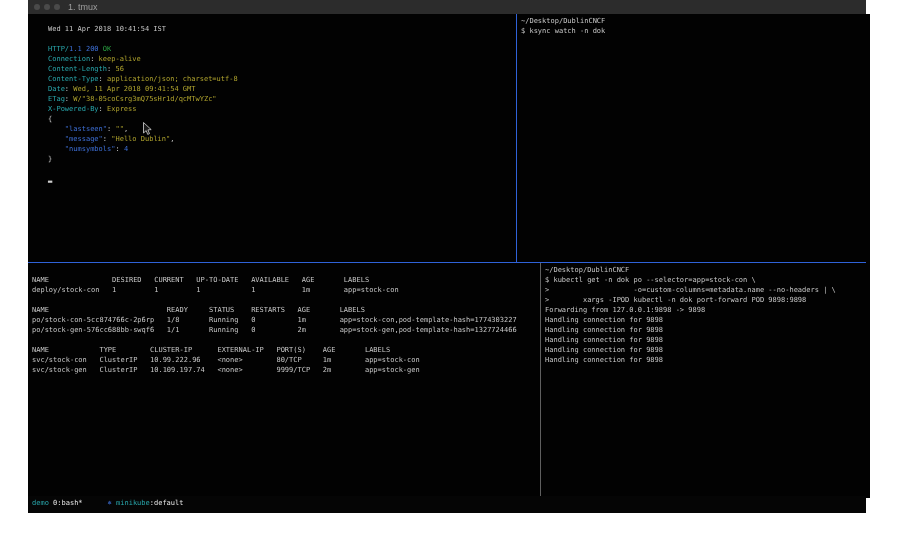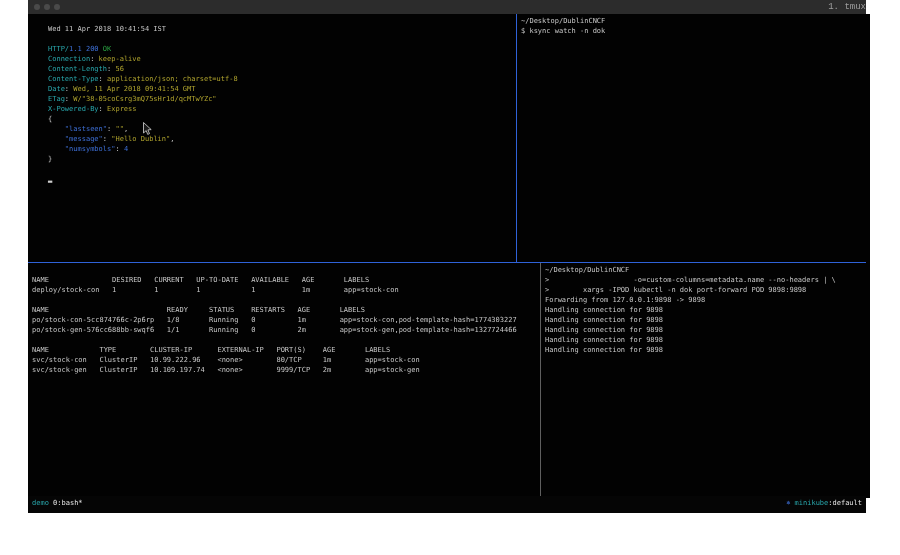--- a/index.html
+++ b/index.html
@@ -5,38 +5,38 @@
   html,body{margin:0;padding:0;}
   body{
     width:900px;height:555px;background:#ffffff;position:relative;overflow:hidden;
     font-family:"DejaVu Sans Mono","Liberation Mono",monospace;
   }
   .window{position:absolute;left:28px;top:0;width:838px;height:513px;background:#020202;}
   .titlebar{position:relative;height:14px;background:#2c2c2c;}
   .lights{position:absolute;left:6px;top:4px;display:flex;gap:4px;}
   .light{width:6px;height:6px;border-radius:50%;background:#4a4a4a;}
   .title{
-    text-align:right;font-size:9px;line-height:14px;color:#9e9e9e;
-    font-family:Liberation Mono, monospace;
+    text-align:left;font-size:9px;line-height:14px;color:#9e9e9e;
+    font-family:Liberation Sans, sans-serif;
     padding-left:40px;
   }
   .panes{position:absolute;top:14px;left:0;width:838px;height:482px;}
   .pane{position:absolute;overflow:hidden;background:#020202;}
   .line{white-space:pre;font-size:7px;line-height:10px;color:#c9c9c9;}
   #pane-tl{left:0;top:8px;width:488px;height:248px;padding:2px 0 0 8px;margin-left:12px;}
   #pane-tr{left:489px;top:0;width:349px;height:248px;padding:2px 0 0 4px;}
   #pane-bl{left:0;top:249px;width:512px;height:233px;padding:2px 0 0 4px;}
   #pane-br{left:513px;top:249px;width:325px;height:233px;padding:2px 0 0 4px;}
   .div-v-top{position:absolute;left:488px;top:0;width:1px;height:248px;background:#2f62d8;}
   .div-h{position:absolute;left:0;top:248px;width:838px;height:1px;background:#2f62d8;}
   .div-v-bot{position:absolute;left:512px;top:249px;width:1px;height:233px;background:#5f5f5f;}
   .statusbar{
     position:absolute;left:0;bottom:0;width:838px;height:17px;background:#050505;
-    display:flex;justify-content:space-between;padding:2px 4px 0 4px;box-sizing:border-box;
-    font-size:7px;line-height:10px;white-space:pre;
+    display:flex;padding:2px 4px 0 4px;box-sizing:border-box;
+    font-size:7px;line-height:10px;white-space:pre;gap:25px;
   }
   .c-fg{color:#c9c9c9}
   .c-bright{color:#e6e6e6}
   .c-cyan{color:#29a8ad}
   .c-yellow{color:#b0a42e}
   .c-blue{color:#3e70d8}
   .c-green{color:#2ba343}
   .c-cursor{color:#cfcfcf}
   .mouse{position:absolute;left:143px;top:122px;width:9px;height:13px;}
 </style>
@@ -87,20 +87,21 @@
         <div class="line"><span class="c-fg">po/stock-con-5cc874766c-2p6rp   1/8       Running   0          1m        app=stock-con,pod-template-hash=1774303227</span></div>
         <div class="line"><span class="c-fg">po/stock-gen-576cc688bb-swqf6   1/1       Running   0          2m        app=stock-gen,pod-template-hash=1327724466</span></div>
         <div class="line"> </div>
         <div class="line"><span class="c-fg">NAME            TYPE        CLUSTER-IP      EXTERNAL-IP   PORT(S)    AGE       LABELS</span></div>
         <div class="line"><span class="c-fg">svc/stock-con   ClusterIP   10.99.222.96    &lt;none&gt;        80/TCP     1m        app=stock-con</span></div>
         <div class="line"><span class="c-fg">svc/stock-gen   ClusterIP   10.109.197.74   &lt;none&gt;        9999/TCP   2m        app=stock-gen</span></div>
       </div>
     <div class="div-v-bot"></div>
     <div class="pane" id="pane-br">
         <div class="line"><span class="c-fg">~/Desktop/DublinCNCF</span></div>
+        <div class="line"><span class="c-fg">$ kubectl get -n dok po --selector=app=stock-con \</span></div>
         <div class="line"><span class="c-fg">&gt;                    -o=custom-columns=metadata.name --no-headers | \</span></div>
         <div class="line"><span class="c-fg">&gt;        xargs -IPOD kubectl -n dok port-forward POD 9898:9898</span></div>
         <div class="line"><span class="c-fg">Forwarding from 127.0.0.1:9898 -&gt; 9898</span></div>
         <div class="line"><span class="c-fg">Handling connection for 9898</span></div>
         <div class="line"><span class="c-fg">Handling connection for 9898</span></div>
         <div class="line"><span class="c-fg">Handling connection for 9898</span></div>
         <div class="line"><span class="c-fg">Handling connection for 9898</span></div>
         <div class="line"><span class="c-fg">Handling connection for 9898</span></div>
       </div>
   </div>

